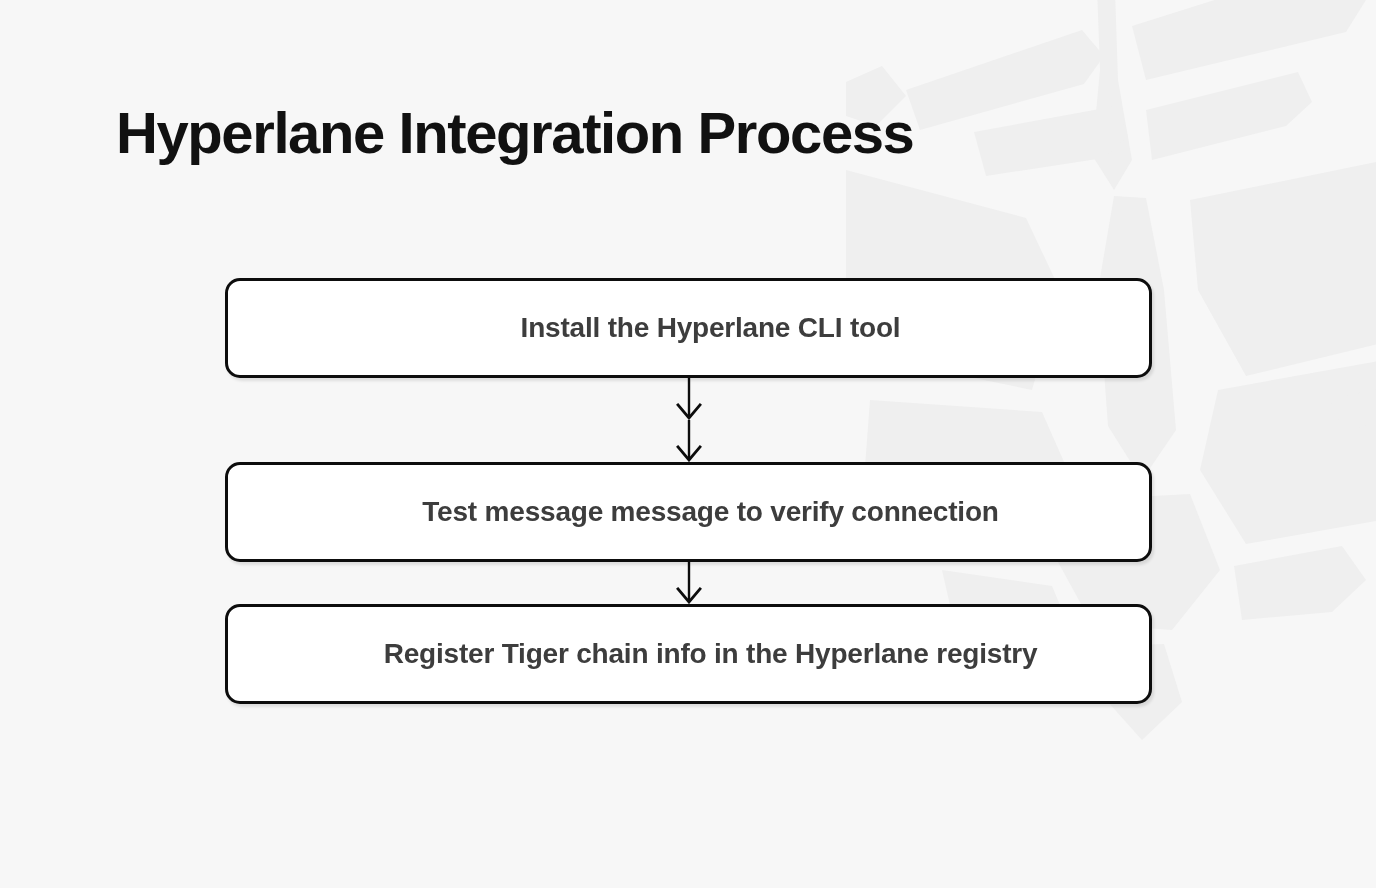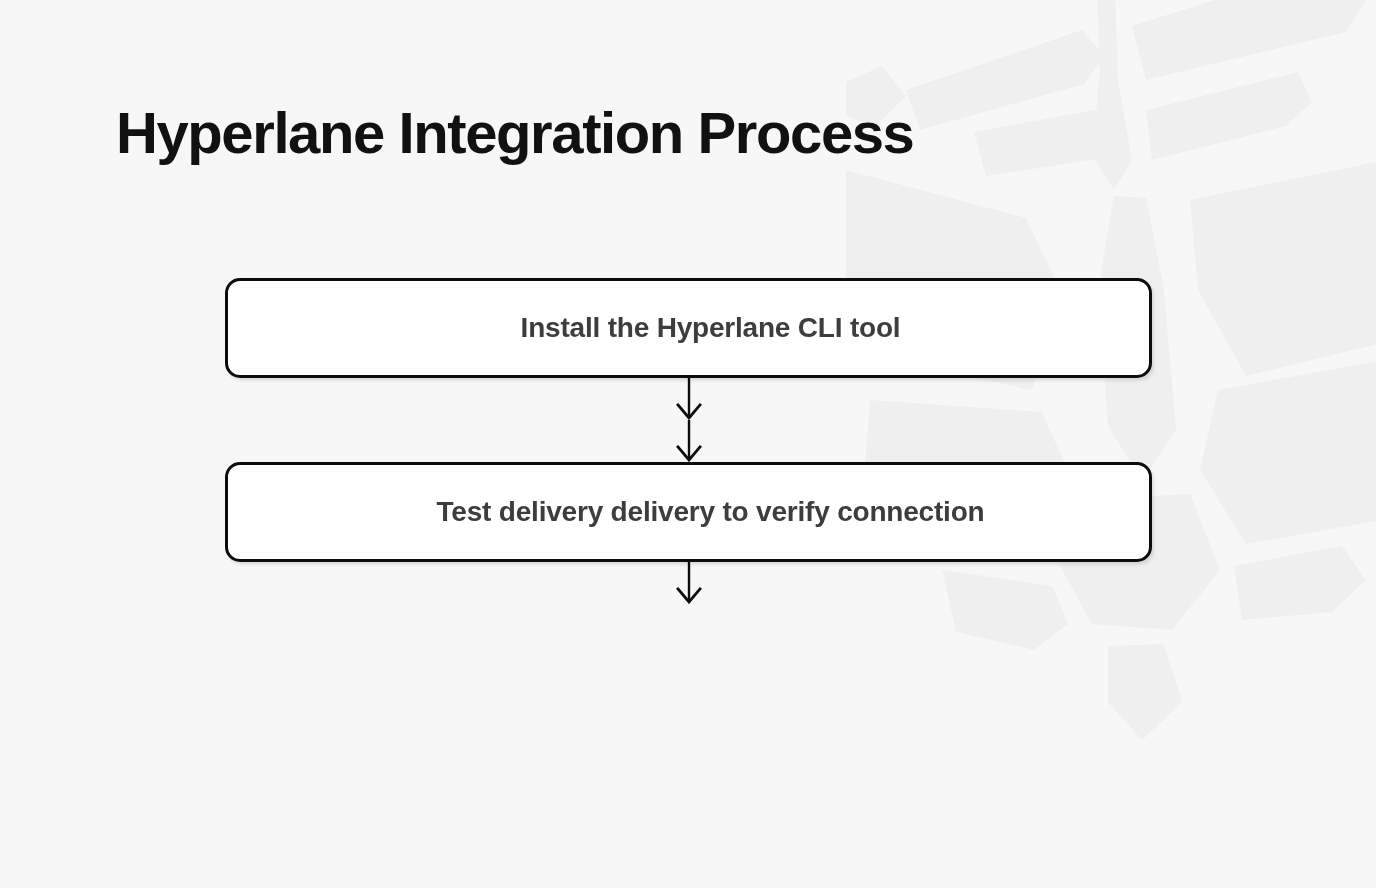--- a/index.html
+++ b/index.html
@@ -142,25 +142,28 @@
 
 
     <div class="flow-connector">
       <svg width="30" height="42" viewBox="0 0 30 42" xmlns="http://www.w3.org/2000/svg">
         <line x1="15" y1="0" x2="15" y2="40" stroke="#0d0d0d" stroke-width="2.4"></line>
         <polyline points="4,27 15,40 26,27" fill="none" stroke="#0d0d0d" stroke-width="2.8" stroke-linecap="square" stroke-linejoin="miter"></polyline>
       </svg>
     </div>
 
     <div class="flow-step">
-      <span class="flow-step-label">Test delivery delivery to verify connection</span>
+      <span class="flow-step-label">Test message message to verify connection</span>
     </div>
 
     <div class="flow-connector">
       <svg width="30" height="42" viewBox="0 0 30 42" xmlns="http://www.w3.org/2000/svg">
         <line x1="15" y1="0" x2="15" y2="40" stroke="#0d0d0d" stroke-width="2.4"></line>
         <polyline points="4,27 15,40 26,27" fill="none" stroke="#0d0d0d" stroke-width="2.8" stroke-linecap="square" stroke-linejoin="miter"></polyline>
       </svg>
     </div>
 
+    <div class="flow-step">
+      <span class="flow-step-label">Register Tiger chain info in the Hyperlane registry</span>
+    </div>
 
   </div>
 </div>
 
 </body></html>

